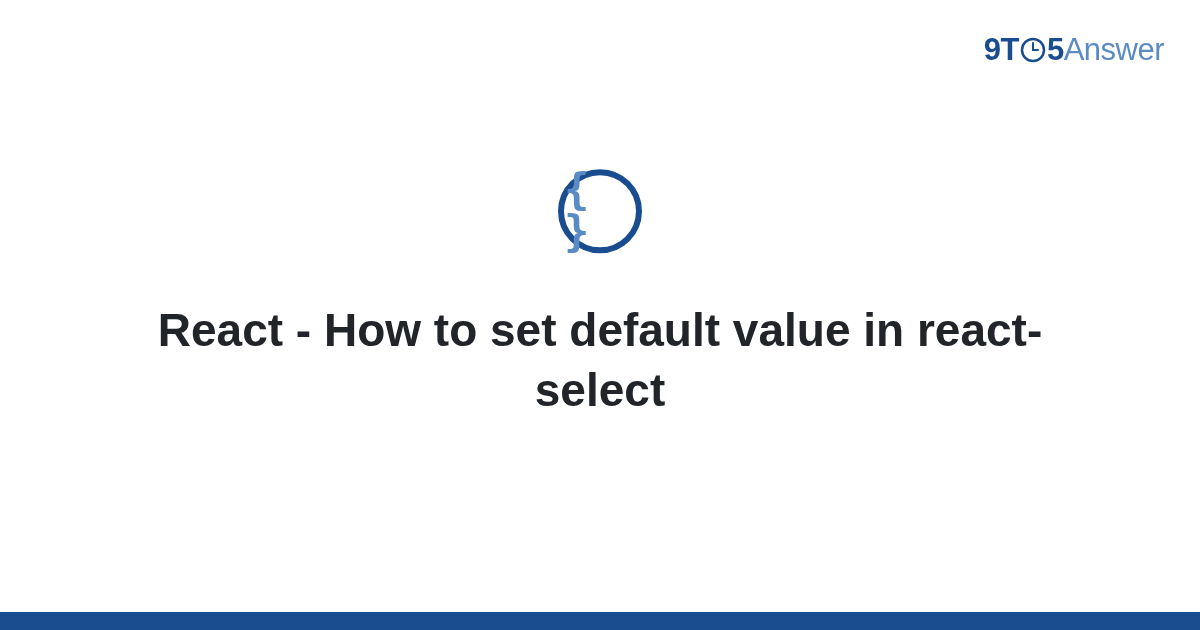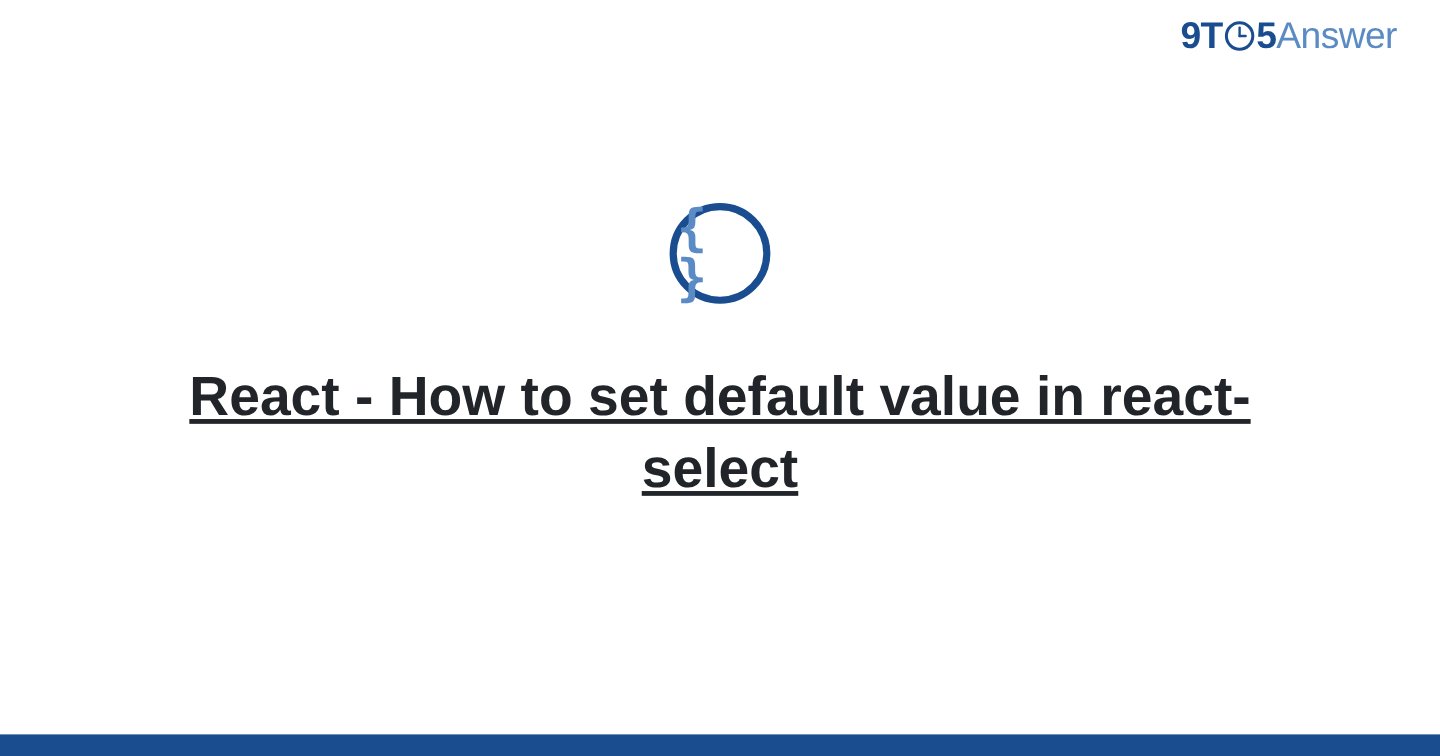--- a/index.html
+++ b/index.html
@@ -10,21 +10,21 @@
     body {
       width: 1200px;
       height: 630px;
       background: #ffffff;
       font-family: -apple-system, BlinkMacSystemFont, "Segoe UI", Helvetica, Arial, sans-serif;
       position: relative;
       overflow: hidden;
     }
     .logo {
       position: absolute;
-      top: 12px;
+      top: 32px;
       right: 36px;
       font-size: 31px;
       font-weight: 600;
       letter-spacing: -0.5px;
       margin-left: 16px;
     }
     .logo-9t {
       color: #1a4d8f;
     }
     .logo-clock {
@@ -73,21 +73,20 @@
       font-family: "Consolas", "Monaco", monospace;
       line-height: 1;
     }
     .title {
       font-size: 46px;
       font-weight: 700;
       color: #212529;
       text-align: center;
       line-height: 1.3;
       max-width: 980px;
-      text-decoration: underline;
     }
     .footer-bar {
       position: absolute;
       bottom: 0;
       left: 0;
       right: 0;
       height: 18px;
       background: #1a4d8f;
     }
   </style>

